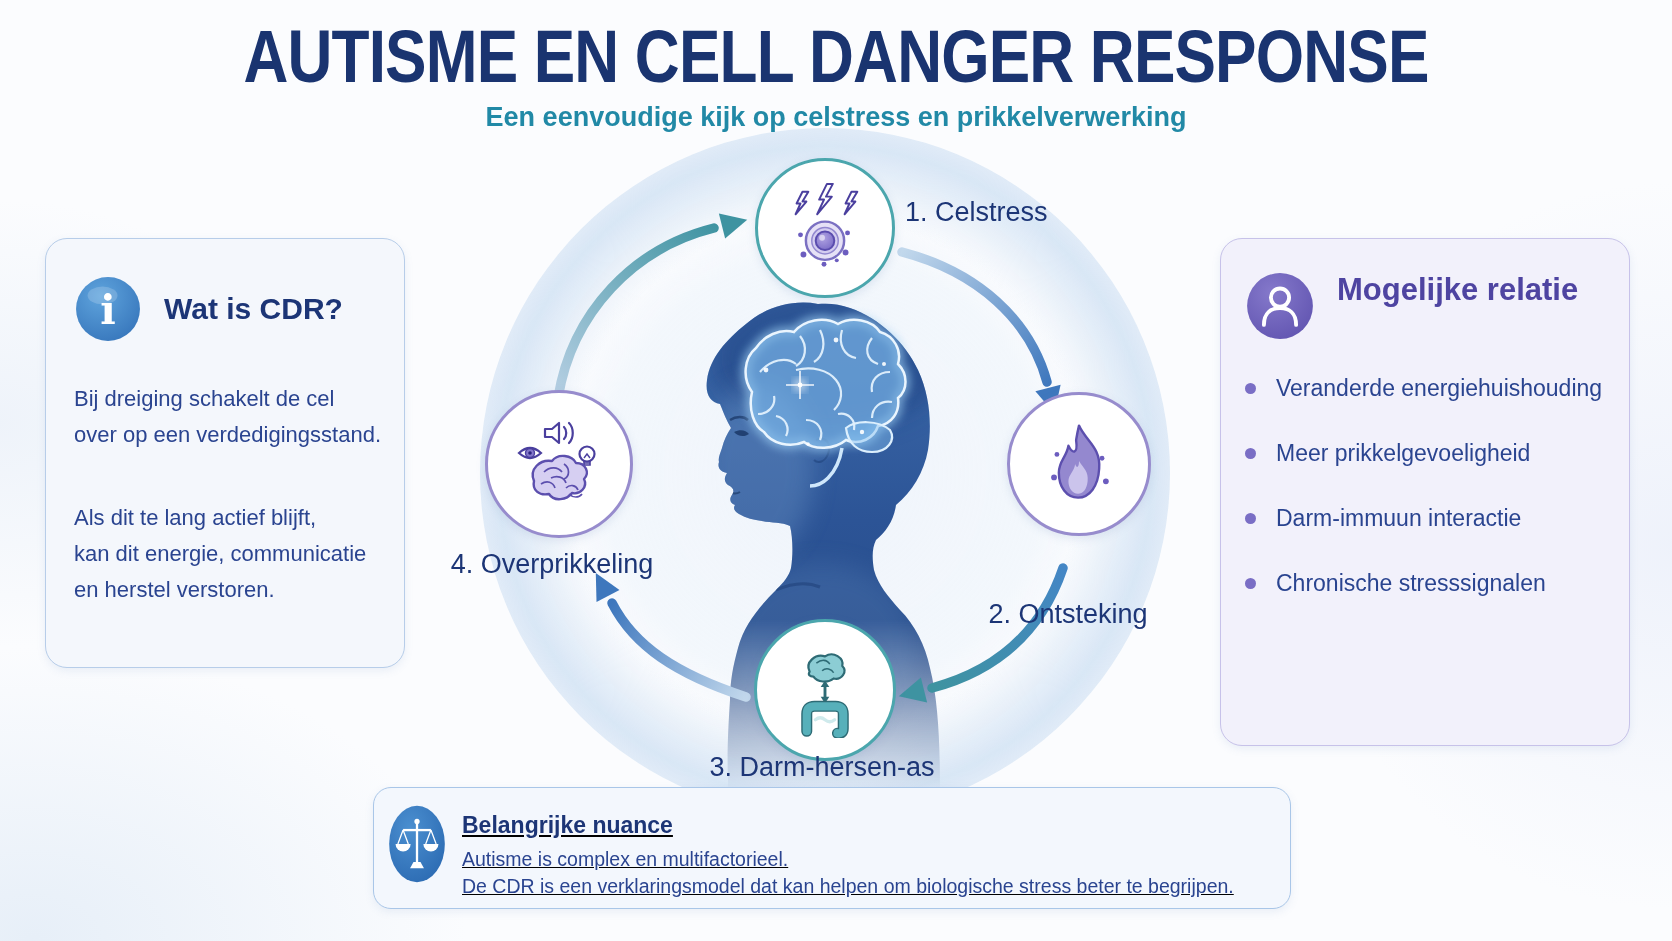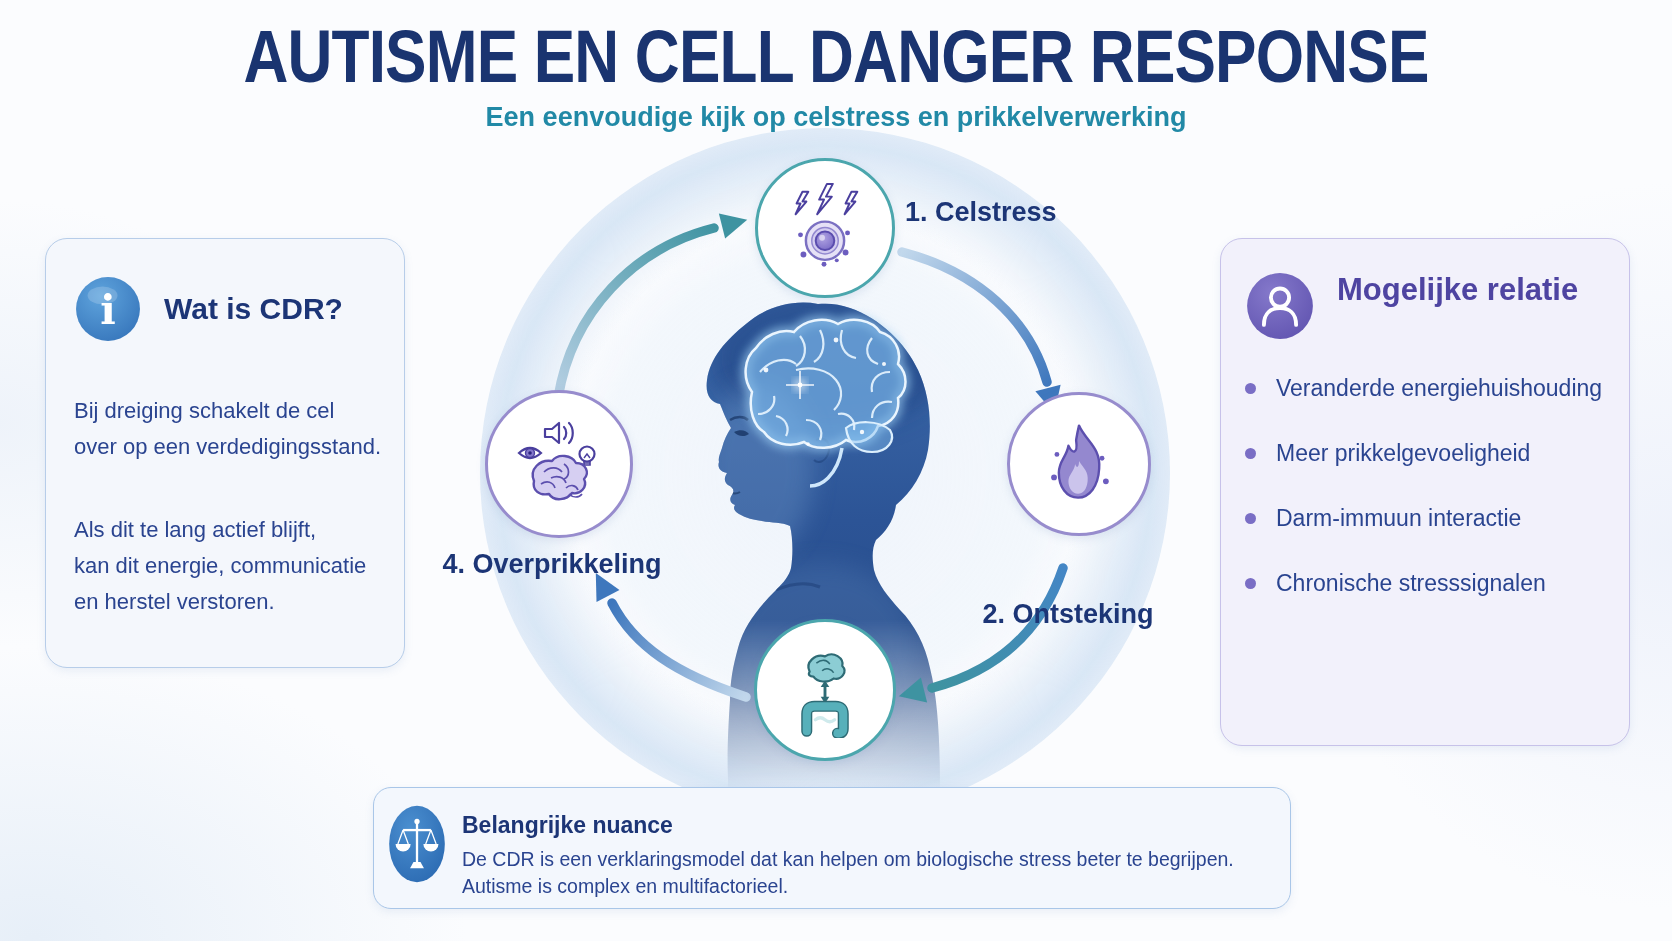--- a/index.html
+++ b/index.html
@@ -21,40 +21,40 @@
       radial-gradient(circle at 50% 50%, rgba(229,239,250,.55) 0%, rgba(229,239,250,.35) 45%, rgba(255,255,255,0) 55%),
       radial-gradient(circle at 50% 50%, rgba(255,255,255,0) 52%, rgba(208,225,243,.8) 67%, rgba(208,225,243,0) 84%);}
   svg{display:block;}
   .child-svg{position:absolute;left:560px;top:290px;}
   .arrows-svg{position:absolute;left:420px;top:140px;}
   
   .node{position:absolute;border-radius:50%;background:#fff;display:flex;align-items:center;justify-content:center;
     box-shadow:0 3px 10px rgba(100,130,180,.16);}
   .node.teal{border:3.5px solid #4ba6ad;}
   .node.purple{border:3.5px solid #978ccd;}
-  .nlabel{position:absolute;font-size:27px;font-weight:700;color:#1c3576;white-space:nowrap;}
+  .nlabel{position:absolute;font-size:27px;font-weight:400;color:#1c3576;white-space:nowrap;}
   .nlabel.c{text-align:center;}
   
   .card{position:absolute;box-sizing:border-box;border-radius:22px;
     box-shadow:0 3px 9px rgba(110,140,190,.12);}
   .card-cdr{left:45px;top:238px;width:360px;height:430px;background:#f4f7fc;border:1.5px solid #b7cde9;padding:36px 28px;}
   .card-rel{left:1220px;top:238px;width:410px;height:508px;background:#f2f1fb;border:1.5px solid #c7c2e9;padding:32px 24px;}
   .card-nua{left:373px;top:787px;width:918px;height:122px;background:#f3f7fd;border:1.5px solid #a9c6e8;border-radius:18px;padding:0;}
   .crow{display:flex;align-items:center;gap:22px;}
   .cicon{flex:0 0 auto;}
   .ctitle{font-size:30px;font-weight:700;color:#1c3576;text-align:center;}
   .rtitle{font-size:31px;font-weight:700;color:#4e44a1;line-height:1.25;}
-  .cpara{width:308px;margin-top:50px;font-size:22px;line-height:1.62;color:#2a4490;}
+  .cpara{width:308px;margin-top:38px;font-size:22px;line-height:1.62;color:#2a4490;}
   .cpara + .cpara{margin-top:48px;}
   .bullets{margin-top:34px;}
   .bullet{display:flex;align-items:center;gap:20px;margin-bottom:38px;}
   .dot{width:11px;height:11px;border-radius:50%;background:#7a6ec5;flex:0 0 auto;}
   .btxt{font-size:23px;color:#2a4490;}
   .nua-wrap{position:absolute;left:14px;top:12px;display:flex;gap:16px;align-items:flex-start;}
-  .nua-text{padding-top:12px;}
+  .nua-text{padding-top:12px;text-decoration:underline;}
   .nua-title{font-size:23px;font-weight:700;color:#1c3576;margin-bottom:7px;}
   .nua-line{font-size:19.5px;color:#2a4490;line-height:27px;}
 </style>
 </head>
 <body>
 
 <div class="stage">
 
   <div class="glow"></div>
 
@@ -258,20 +258,21 @@
         <path d="M42 64 C48 61 55 63 57 69"></path>
         <path d="M32 70 C38 66 44 68 46 74"></path>
         <path d="M57 74 C61 70 67 71 69 76"></path>
         <path d="M60 80 C64 84 70 84 73 80"></path>
       </g>
     </svg>
   </div>
 
   <div class="nlabel" style="left:905px;top:197px;">1. Celstress</div>
   <div class="nlabel c" style="left:948px;top:551px;width:240px;margin-top:48px;">2. Ontsteking</div>
+  <div class="nlabel c" style="left:672px;top:752px;width:300px;">3. Darm-hersen-as</div>
   <div class="nlabel c" style="left:402px;top:549px;width:300px;">4. Overprikkeling</div>
 
   <aside class="card card-cdr">
     <div class="crow">
       <svg class="cicon" width="68" height="68" viewBox="0 0 100 100">
         <defs>
             <radialGradient id="ig" cx=".38" cy=".3" r=".95">
           <stop offset="0" stop-color="#5fa4dd"></stop>
               <stop offset="1" stop-color="#2e6cb4"></stop>
             </radialGradient>
@@ -345,19 +346,19 @@
           <path d="M26 46 L74 46" stroke-width="4"></path>
           <path d="M26 46 L17 70 M26 46 L35 70 M74 46 L65 70 M74 46 L83 70" stroke-width="2.2"></path>
         </g>
         <circle cx="50" cy="31" r="4.5" fill="#ffffff"></circle>
         <path d="M13 70 A 13 13 0 0 0 39 70 Z" fill="#ffffff"></path>
         <path d="M61 70 A 13 13 0 0 0 87 70 Z" fill="#ffffff"></path>
         <path d="M38 112 L62 112 L56 101 L44 101 Z" fill="#ffffff"></path>
       </svg>
       <div class="nua-text">
         <div class="nua-title">Belangrijke nuance</div>
+        <div class="nua-line">Autisme is complex en multifactorieel.</div>
         <div class="nua-line">De CDR is een verklaringsmodel dat kan helpen om biologische stress beter te begrijpen.</div>
-        <div class="nua-line">Autisme is complex en multifactorieel.</div>
       </div>
     </div>
   </section>
 
 </div>
 
 </body></html>

